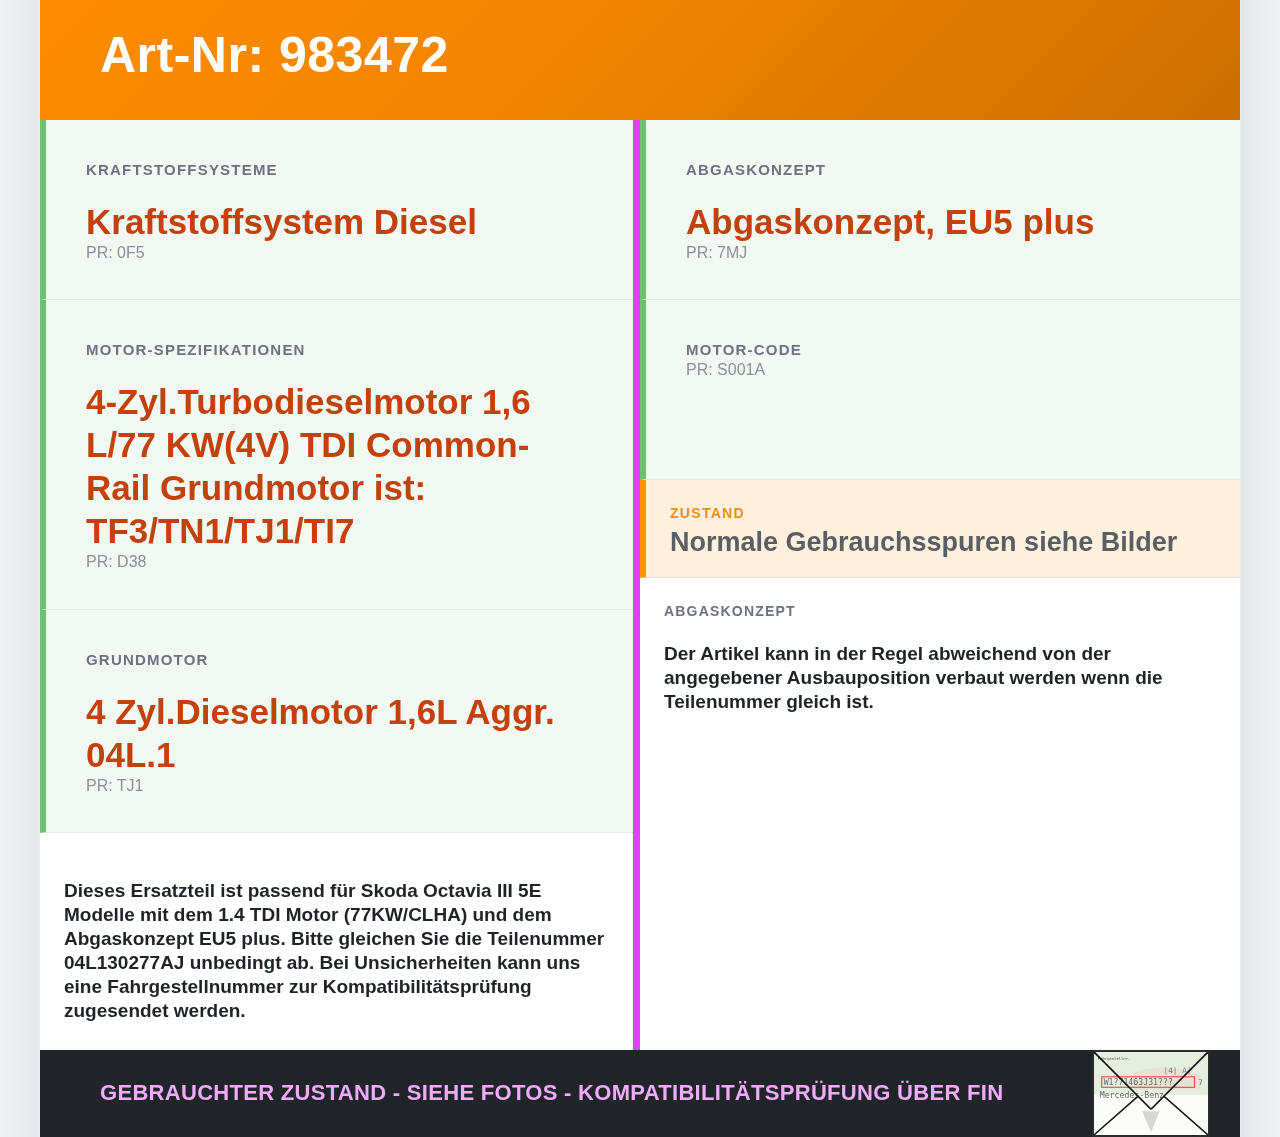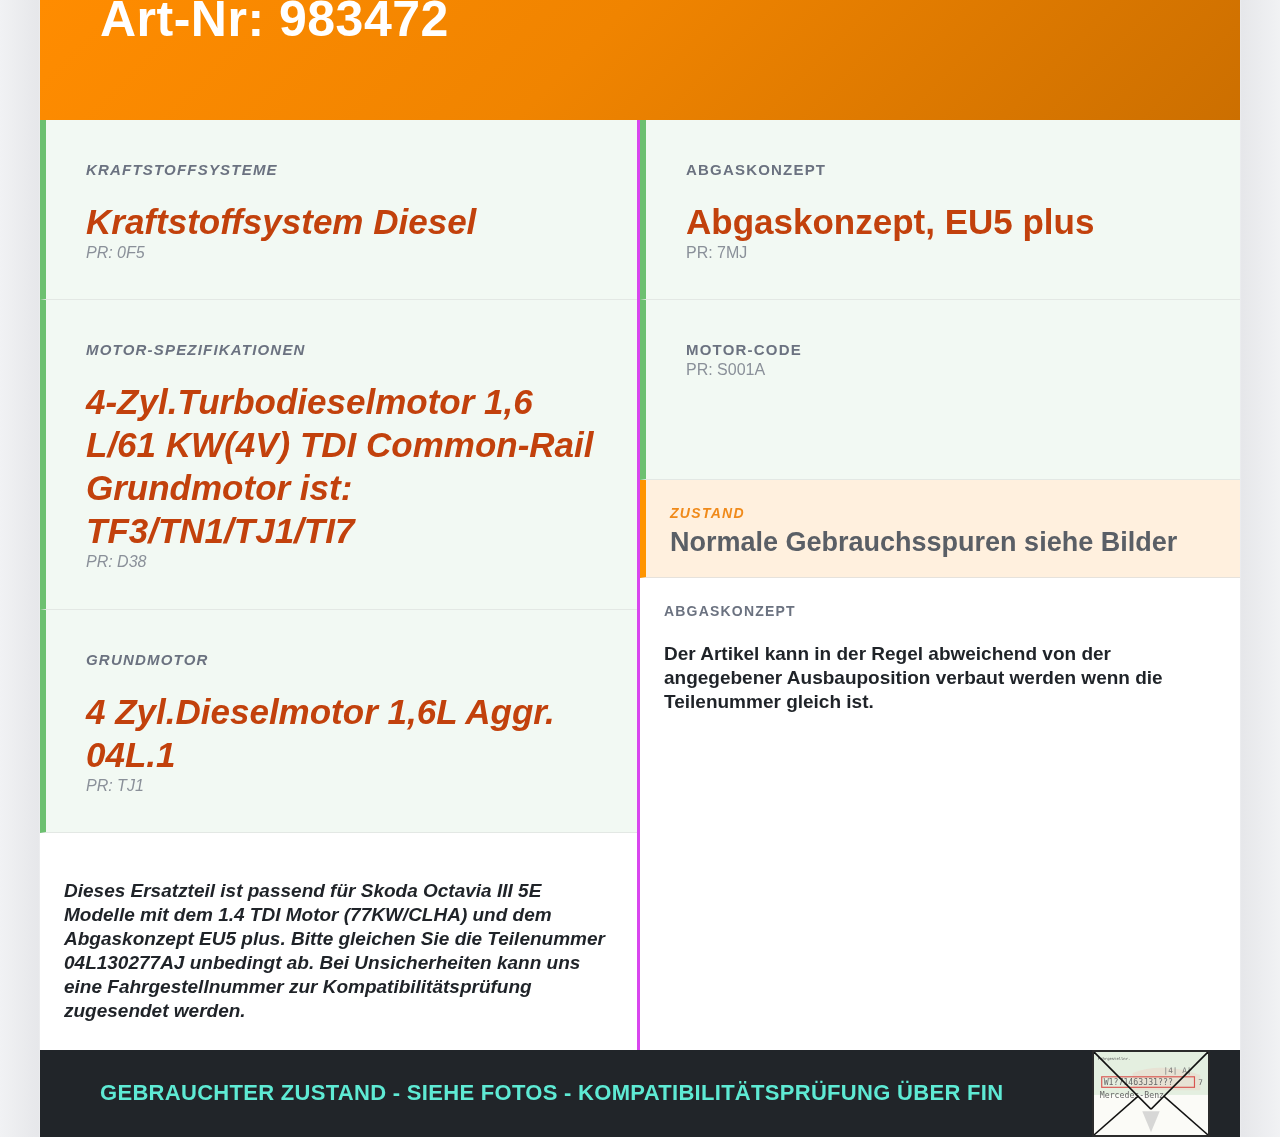--- a/index.html
+++ b/index.html
@@ -10,29 +10,29 @@
       position: relative;
     }
     .page {
       position: absolute; left: 40px; top: 0; width: 1200px; height: 1137px;
       background: #ffffff;
     }
     .header {
       height: 120px;
       background: linear-gradient(135deg, #ff8c00 0%, #f08400 45%, #cc6f00 100%);
       padding-left: 60px;
-      display: flex; align-items: flex-start;
+      display: flex; align-items: center;
     }
     .header h1 {
       color: #ffffff; font-size: 50px; font-weight: 700; letter-spacing: 0.5px;
       margin-top: -10px;
     }
     .grid { display: flex; height: 930px; }
     .col { width: 600px; display: flex; flex-direction: column; }
-    .col.left { border-right: 3px solid #d946ef; font-style: italic; }
+    .col.left { border-right: 7px solid #d946ef; }
     .card {
       background: #f2f9f3;
       border-left: 6px solid #6cc070;
       border-bottom: 1px solid #e3e8e4;
       padding: 40px 40px 0 40px;
     }
     .card .label {
       font-size: 15px; font-weight: 700; color: #6b7280; letter-spacing: 1.2px;
       text-transform: uppercase; line-height: 20px;
     }
@@ -47,39 +47,39 @@
     .h310 { height: 310px; }
     .h222 { height: 223px; }
     .zustand {
       background: #fff0de;
       border-left: 6px solid #ff9500;
       border-bottom: 1px solid #e6e2dc;
       padding: 24px 24px 0 24px;
       height: 98px;
     }
     .zustand .label {
-      font-size: 14px; font-weight: 700; color: #f08a1a; letter-spacing: 1.3px; line-height: 18px; font-style: italic;
+      font-size: 14px; font-weight: 700; color: #f08a1a; letter-spacing: 1.3px; line-height: 18px;
     }
     .zustand .value {
       font-size: 27px; color: #5a5f66; margin-top: 8px; line-height: 24px; font-weight: 600;
     }
     .info { padding: 24px 24px 0 24px; }
     .info .label {
       font-size: 14px; font-weight: 700; color: #6b7280; letter-spacing: 1.2px; line-height: 18px;
     }
     .info .text {
       font-size: 19px; font-weight: 600; color: #1f2328; line-height: 24px; margin-top: 22px;
     }
     .footer {
       position: absolute; left: 0; top: 1050px; width: 1200px; height: 87px;
       background: #212529;
       display: flex; align-items: center; padding-left: 60px;
     }
     .footer .slogan {
-      color: #5eead4; font-size: 22px; font-weight: 700; letter-spacing: 0.3px;
+      color: #f0abfc; font-size: 22px; font-weight: 700; letter-spacing: 0.3px;
       margin-top: -2px;
     }
     .envelope {
       position: absolute; left: 1052px; top: 0; width: 118px; height: 87px;
       background: #fbfbf7; border: 2px solid #2b2b2b;
     }
     .envelope svg { width: 100%; height: 100%; display: block; }
   </style>
 </head>
 <body>
@@ -93,21 +93,21 @@
   <div class="grid">
 
     <div class="col left">
       <div class="card h180">
         <div class="label">KRAFTSTOFFSYSTEME</div>
         <div class="value">Kraftstoffsystem Diesel</div>
         <div class="pr">PR: 0F5</div>
       </div>
       <div class="card h310">
         <div class="label">MOTOR-SPEZIFIKATIONEN</div>
-        <div class="value">4-Zyl.Turbodieselmotor 1,6 L/61 KW(4V) TDI Common-Rail Grundmotor ist: TF3/TN1/TJ1/TI7</div>
+        <div class="value">4-Zyl.Turbodieselmotor 1,6 L/77 KW(4V) TDI Common-Rail Grundmotor ist: TF3/TN1/TJ1/TI7</div>
         <div class="pr">PR: D38</div>
       </div>
       <div class="card h222">
         <div class="label">GRUNDMOTOR</div>
         <div class="value">4 Zyl.Dieselmotor 1,6L Aggr. 04L.1</div>
         <div class="pr">PR: TJ1</div>
       </div>
       <div class="info">
         <div class="text">Dieses Ersatzteil ist passend für Skoda Octavia III 5E Modelle mit dem 1.4 TDI Motor (77KW/CLHA) und dem Abgaskonzept EU5 plus. Bitte gleichen Sie die Teilenummer 04L130277AJ unbedingt ab. Bei Unsicherheiten kann uns eine Fahrgestellnummer zur Kompatibilitätsprüfung zugesendet werden.</div>
       </div>

